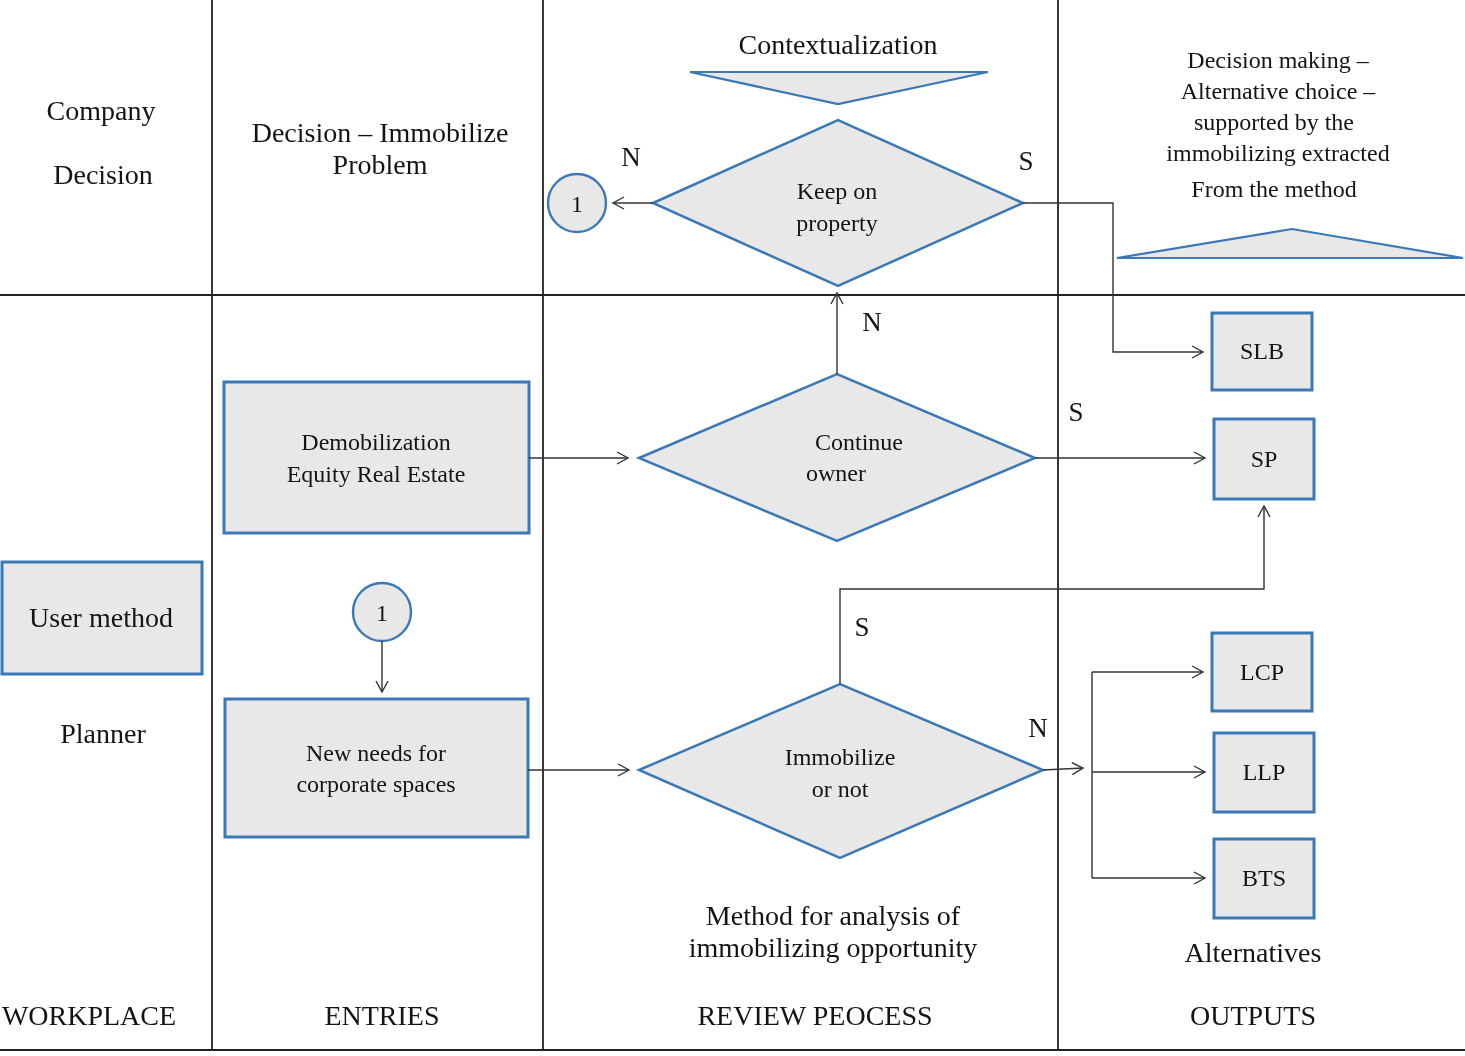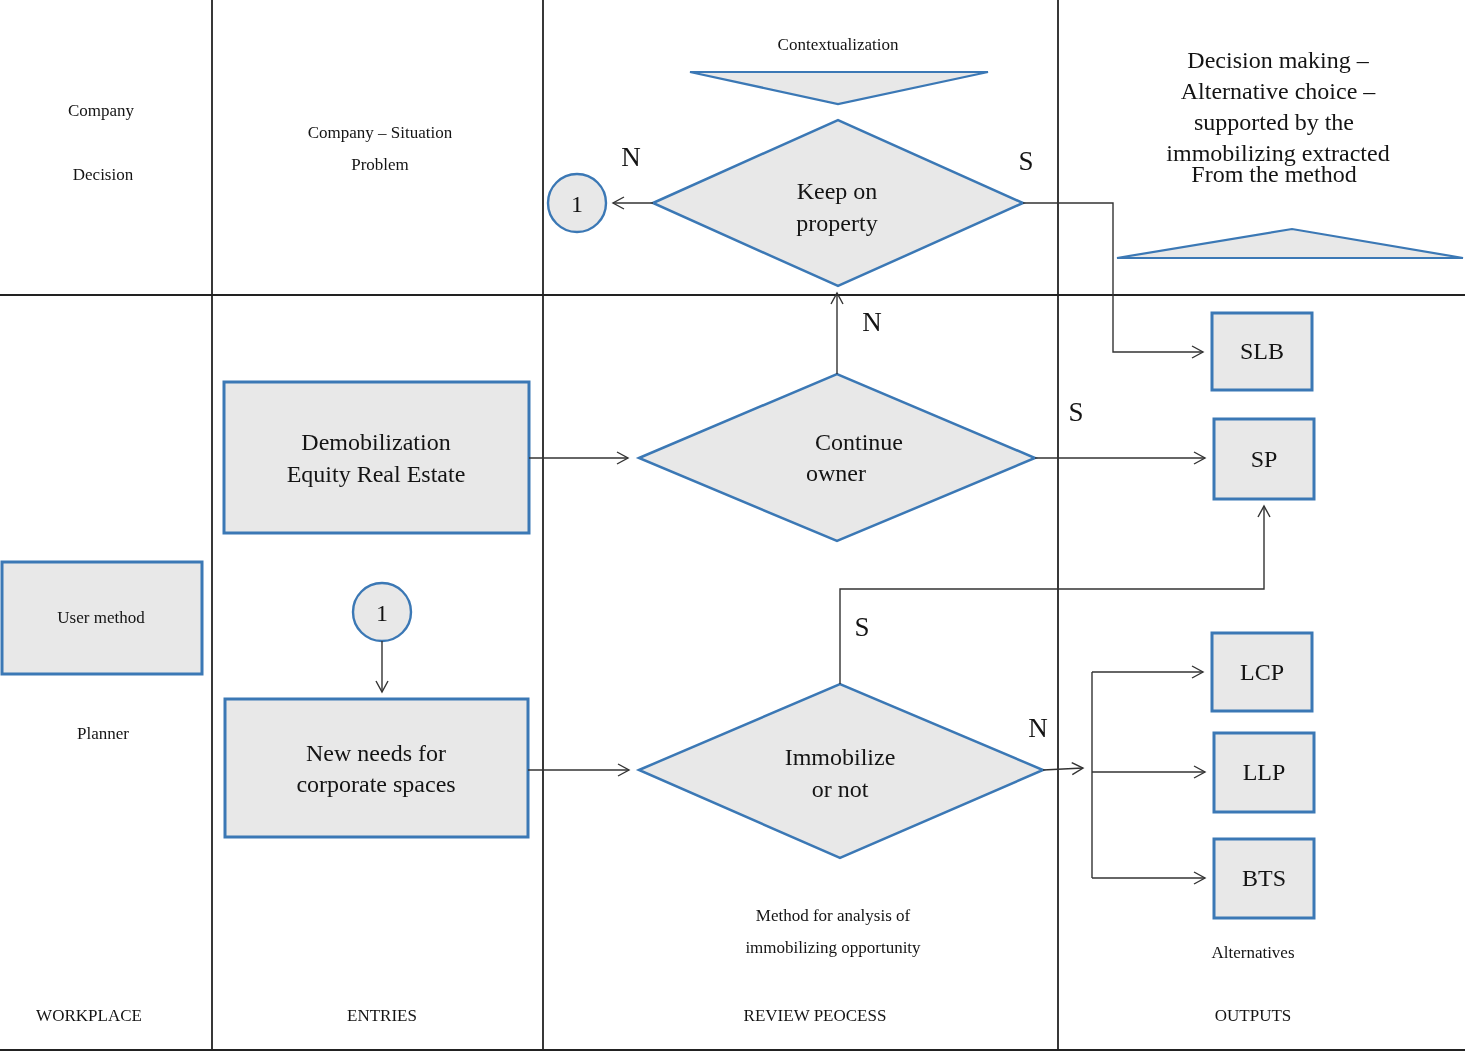--- a/index.html
+++ b/index.html
@@ -7,21 +7,21 @@
     position:relative;width:1465px;height:1056px;background:#ffffff;overflow:hidden;
     font-family:"Liberation Serif","DejaVu Serif",serif;color:#111;
   }
   #diagram-svg{position:absolute;left:0;top:0;}
   .lbl{
     position:absolute;transform:translate(-50%,-50%);
     white-space:nowrap;text-align:center;line-height:1.1;
     font-family:"Liberation Serif","DejaVu Serif",serif;color:#141414;
   }
   .f24{font-size:24px;}
-  .f25{font-size:17px;}
+  .f25{font-size:28px;}
   .f27{font-size:27px;}
   .shape{fill:var(--shape-fill);stroke:var(--shape-border);}
   .rectshape{stroke-width:3px;}
   .diamond{stroke-width:2.5px;}
   .tri{stroke-width:2.2px;}
   .circ{stroke-width:2.4px;}
   .conn{stroke:var(--line-color);stroke-width:1.4px;fill:none;}
   .lane{stroke:#222;stroke-width:1.8px;}
 </style>
 </head>
@@ -71,29 +71,29 @@
     <polyline class="conn" points="840,684 840,589 1264,589 1264,506" marker-end="url(#arr)"></polyline>
     <line class="conn" x1="1043" y1="770" x2="1083" y2="768" marker-end="url(#arr)"></line>
     <line class="conn" x1="1092" y1="672" x2="1092" y2="878"></line>
     <line class="conn" x1="1092" y1="672" x2="1203" y2="672" marker-end="url(#arr)"></line>
     <line class="conn" x1="1092" y1="772" x2="1205" y2="772" marker-end="url(#arr)"></line>
     <line class="conn" x1="1092" y1="878" x2="1205" y2="878" marker-end="url(#arr)"></line>
   </svg>
 
   <div class="lbl f25" style="left:101px;top:111px">Company</div>
   <div class="lbl f25" style="left:103px;top:175px">Decision</div>
-  <div class="lbl f25" style="left:380px;top:133px">Company – Situation</div>
+  <div class="lbl f25" style="left:380px;top:133px">Decision – Immobilize</div>
   <div class="lbl f25" style="left:380px;top:165px">Problem</div>
   <div class="lbl f25" style="left:838px;top:45px">Contextualization</div>
 
   <div class="lbl f24" style="left:1278px;top:60px">Decision making –</div>
   <div class="lbl f24" style="left:1278px;top:91px">Alternative choice –</div>
   <div class="lbl f24" style="left:1274px;top:122px">supported by the</div>
   <div class="lbl f24" style="left:1278px;top:153px">immobilizing extracted</div>
-  <div class="lbl f24" style="left:1274px;top:174px">From the method</div>
+  <div class="lbl f24" style="left:1274px;top:189px">From the method</div>
 
   <div class="lbl f24" style="left:837px;top:191px">Keep on</div>
   <div class="lbl f24" style="left:837px;top:223px">property</div>
   <div class="lbl f24" style="left:859px;top:442px">Continue</div>
   <div class="lbl f24" style="left:836px;top:473px">owner</div>
   <div class="lbl f24" style="left:840px;top:757px">Immobilize</div>
   <div class="lbl f24" style="left:840px;top:789px">or not</div>
   <div class="lbl f24" style="left:376px;top:442px">Demobilization</div>
   <div class="lbl f24" style="left:376px;top:474px">Equity Real Estate</div>
   <div class="lbl f24" style="left:376px;top:753px">New needs for</div>

